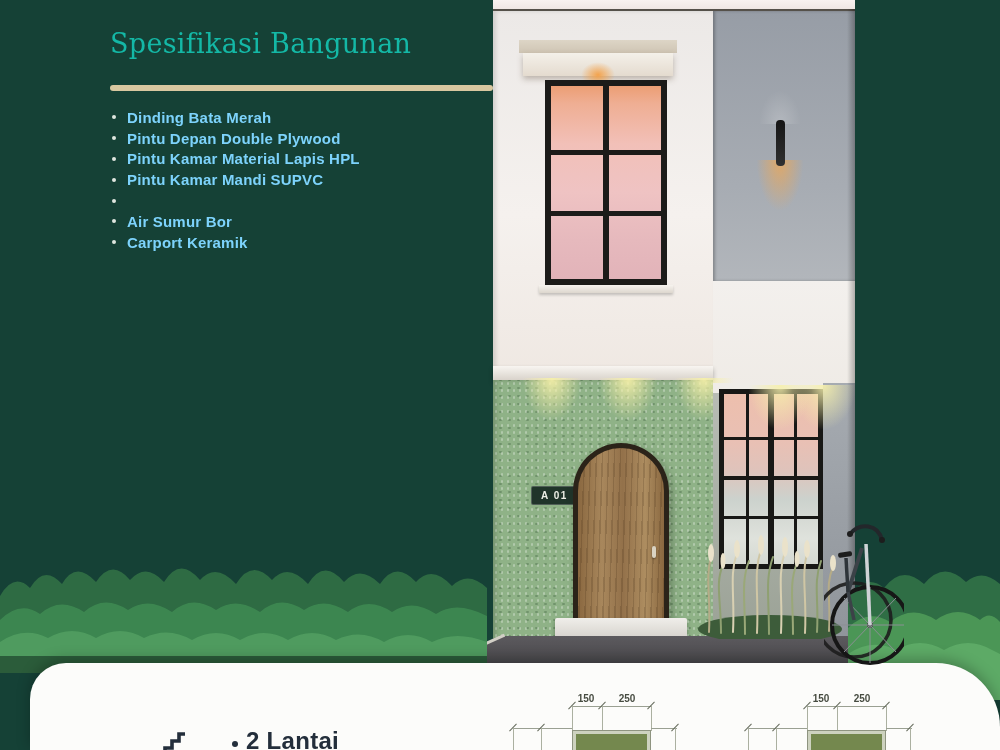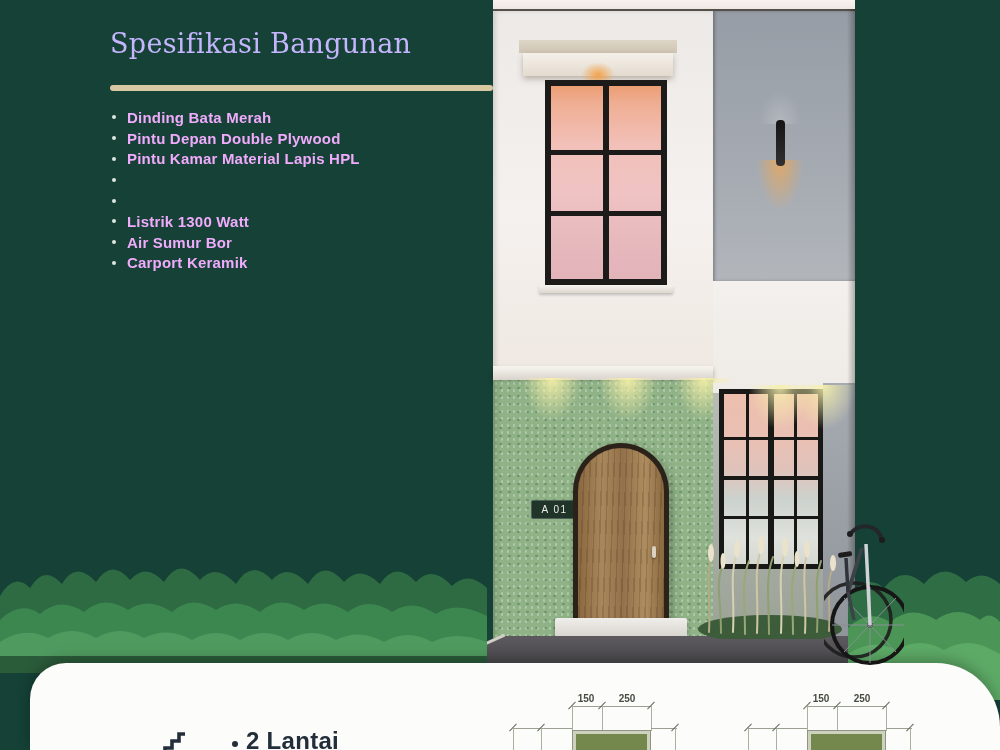--- a/index.html
+++ b/index.html
@@ -2,28 +2,28 @@
 <html><head>
 <meta charset="utf-8">
 <style>
   html,body{margin:0;padding:0;background:#222;}
   .poster{position:relative;width:1000px;height:750px;overflow:hidden;
           background:#154136;font-family:"Liberation Sans",sans-serif;}
 
   
   .title{position:absolute;left:110px;top:28px;margin:0;
          font-family:"DejaVu Serif","Liberation Serif",serif;
-         font-size:27px;font-weight:500;color:#c4b5fd;letter-spacing:.3px;}
+         font-size:27px;font-weight:500;color:#14b8a6;letter-spacing:.3px;}
   .title-underline{position:absolute;left:110px;top:85px;width:383px;height:6px;
          background:#d8c7a0;border-radius:3px;}
 
   
   .spec-list{position:absolute;left:112px;top:107px;margin:0;padding:0;list-style:none;}
   .spec-item{display:flex;align-items:center;height:20.8px;
-         font-size:15px;font-weight:600;color:#f0abfc;letter-spacing:.2px;}
+         font-size:15px;font-weight:600;color:#7dd3fc;letter-spacing:.2px;}
   .spec-item .dot{width:4px;height:4px;border-radius:50%;background:#dfe6df;
          margin-right:11px;flex:0 0 auto;}
 
   
   .house{position:absolute;left:493px;top:0;width:362px;height:646px;z-index:2;}
   .roof-strip{position:absolute;left:0;top:0;width:362px;height:9px;
          background:linear-gradient(#f8f2f0,#efe7e4);border-bottom:2px solid #55514a;}
   .facade-left{position:absolute;left:0;top:11px;width:220px;height:369px;
          background:linear-gradient(180deg,#ece9e7,#f5f1ee 55%,#efe8e2);
          box-shadow:inset 3px 0 4px rgba(0,0,0,.12);}
@@ -68,21 +68,21 @@
                           radial-gradient(circle,rgba(35,70,40,.28) 1px,transparent 1.5px);
          background-size:6px 7px,9px 8px;background-position:0 0,3px 4px;
          box-shadow:inset 3px 0 5px rgba(0,0,0,.18);}
   .glow{position:absolute;width:58px;height:42px;top:-2px;
          background:radial-gradient(ellipse at center top,rgba(246,240,168,.95),rgba(246,240,168,0) 72%);}
   .g1{left:30px;} .g2{left:106px;} .g3{left:182px;}
 
   .plaque{position:absolute;left:38px;top:106px;width:45px;height:17px;
          background:#20342a;border:1px solid rgba(255,255,255,.22);border-radius:2px;
          display:flex;align-items:center;justify-content:center;
-         font-size:10px;font-weight:400;letter-spacing:1.5px;color:#eceee6;margin-top:14px;}
+         font-size:10px;font-weight:700;letter-spacing:1.5px;color:#eceee6;}
   .door{position:absolute;left:80px;top:63px;width:96px;height:180px;
          border:5px solid #2b2319;border-bottom:none;border-radius:50px 50px 0 0;box-sizing:border-box;
          background:repeating-linear-gradient(92deg,rgba(62,40,18,.20) 0 1.5px,rgba(0,0,0,0) 1.5px 6px),
                     linear-gradient(90deg,#8a6840,#a8875c 28%,#93714a 52%,#ad8d60 78%,#8a6840);
          box-shadow:3px 4px 8px rgba(30,40,25,.35);}
   .door-handle{position:absolute;right:8px;top:98px;width:4px;height:12px;
          background:#d9d2c2;border-radius:2px;box-shadow:0 1px 2px rgba(0,0,0,.4);}
   .doorstep{position:absolute;left:62px;top:238px;width:132px;height:20px;
          background:linear-gradient(#f0eeea,#d6d3cd);border-radius:2px;
          box-shadow:0 3px 4px rgba(0,0,0,.3);}
@@ -153,27 +153,24 @@
     <li class="spec-item">
         <span class="dot"></span>
         <span>Pintu Depan Double Plywood</span>
       </li>
     <li class="spec-item">
         <span class="dot"></span>
         <span>Pintu Kamar Material Lapis HPL</span>
       </li>
     <li class="spec-item">
         <span class="dot"></span>
-      </li>
-    <li class="spec-item">
-        <span class="dot"></span>
-      </li>
-    <li class="spec-item">
-        <span class="dot"></span>
-        <span>Listrik 1300 Watt</span>
+        <span>Pintu Kamar Mandi SUPVC</span>
+      </li>
+    <li class="spec-item">
+        <span class="dot"></span>
       </li>
     <li class="spec-item">
         <span class="dot"></span>
         <span>Air Sumur Bor</span>
       </li>
     <li class="spec-item">
         <span class="dot"></span>
         <span>Carport Keramik</span>
       </li>
   </ul>

